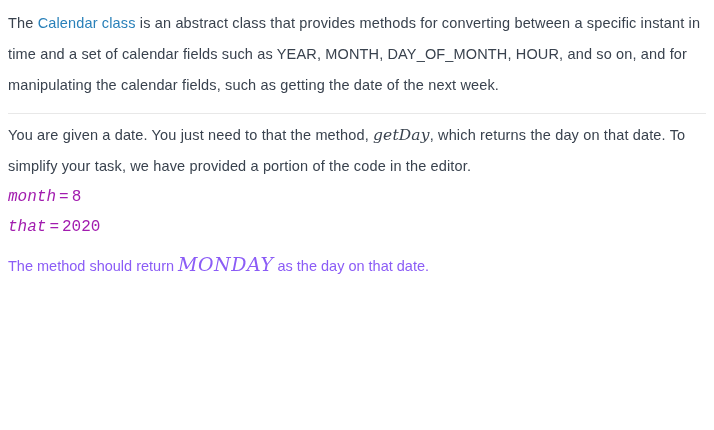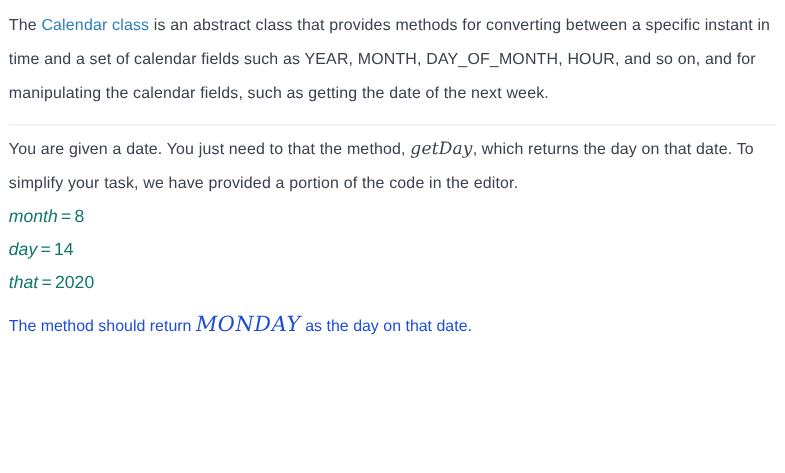--- a/index.html
+++ b/index.html
@@ -45,38 +45,38 @@
     padding-top: 2px;
   }
   .example-heading {
     font-size: 14.5px;
     font-weight: bold;
     color: #39424e;
     margin: 12px 0 6px 0;
     line-height: 24px;
   }
   .math-line {
-    font-family: Liberation Sans, sans-serif;
+    font-family: Liberation Mono, monospace;
     font-style: italic;
     font-size: 16px;
-    color: #0f766e;
+    color: #a21caf;
     line-height: 30px;
     margin: 0;
   }
   .math-line .num {
     font-style: normal;
   }
   .math-line .eq {
     font-style: normal;
     padding: 0 3px;
   }
   .closing {
     font-size: 14.5px;
     line-height: 28px;
-    color: #1d4ed8;
+    color: #8b5cf6;
     margin: 8px 0 0 0;
   }
   .bigmath {
     font-family: "DejaVu Serif", "Liberation Serif", serif;
     font-style: italic;
     font-size: 19px;
     letter-spacing: 0.5px;
   }
   .mathvar {
     font-family: "DejaVu Serif", "Liberation Serif", serif;
@@ -92,19 +92,18 @@
 
   <p class="para intro"><span>The </span><a class="link" href="#">Calendar class</a><span> is an abstract class that provides methods for converting between a specific instant in time and a set of calendar fields such as YEAR, MONTH, DAY_OF_MONTH, HOUR, and so on, and for manipulating the calendar fields, such as getting the date of the next week.</span></p>
 
   <hr class="divider">
 
   <p class="para task"><span>You are given a date. You just need to that the method, </span><span class="mathvar">getDay</span><span>, which returns the day on that date. To simplify your task, we have provided a portion of the code in the editor.</span></p>
 
 
   <div class="math-line"><span>month</span><span class="eq">=</span><span class="num">8</span></div>
 
-  <div class="math-line"><span>day</span><span class="eq">=</span><span class="num">14</span></div>
 
   <div class="math-line"><span>that</span><span class="eq">=</span><span class="num">2020</span></div>
 
   <p class="closing"><span>The method should return </span><span class="bigmath">MONDAY</span><span> as the day on that date.</span></p>
 
 </div>
 
 </body></html>

